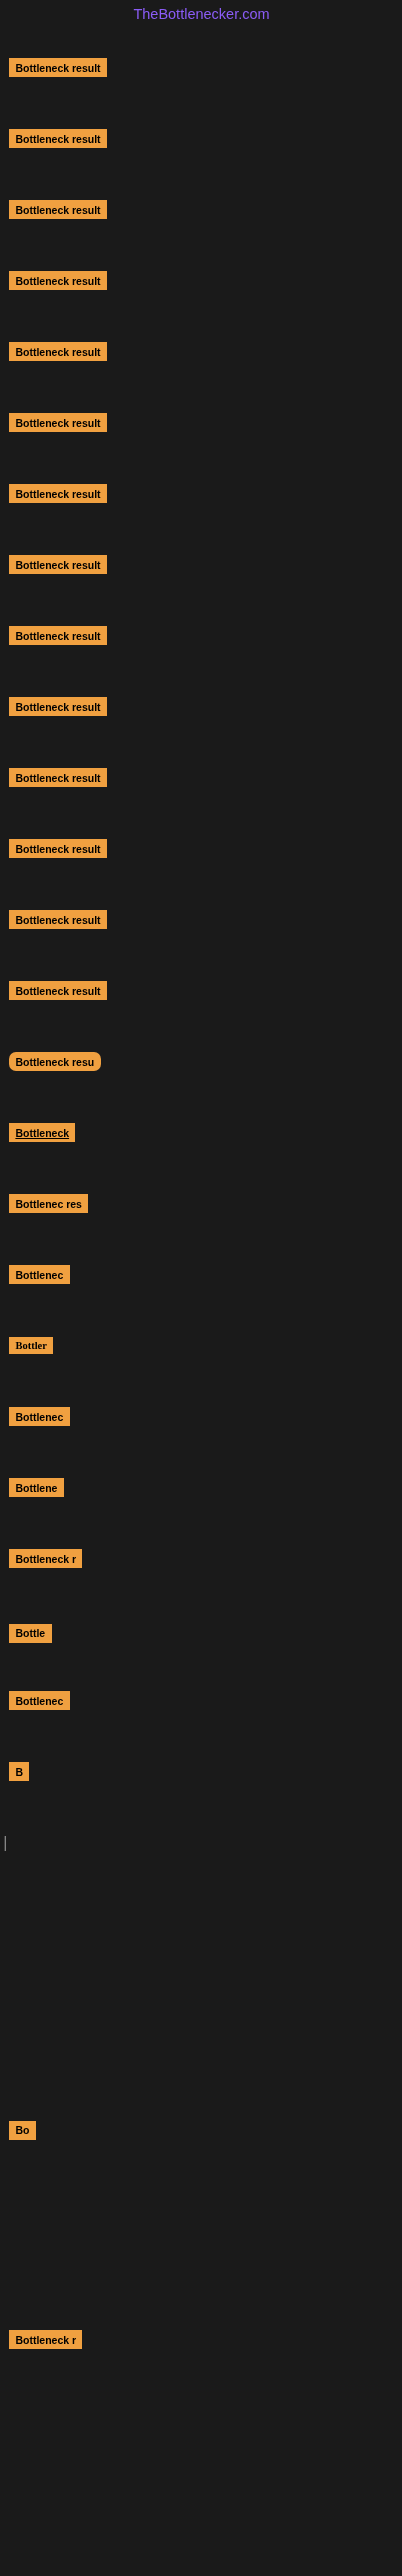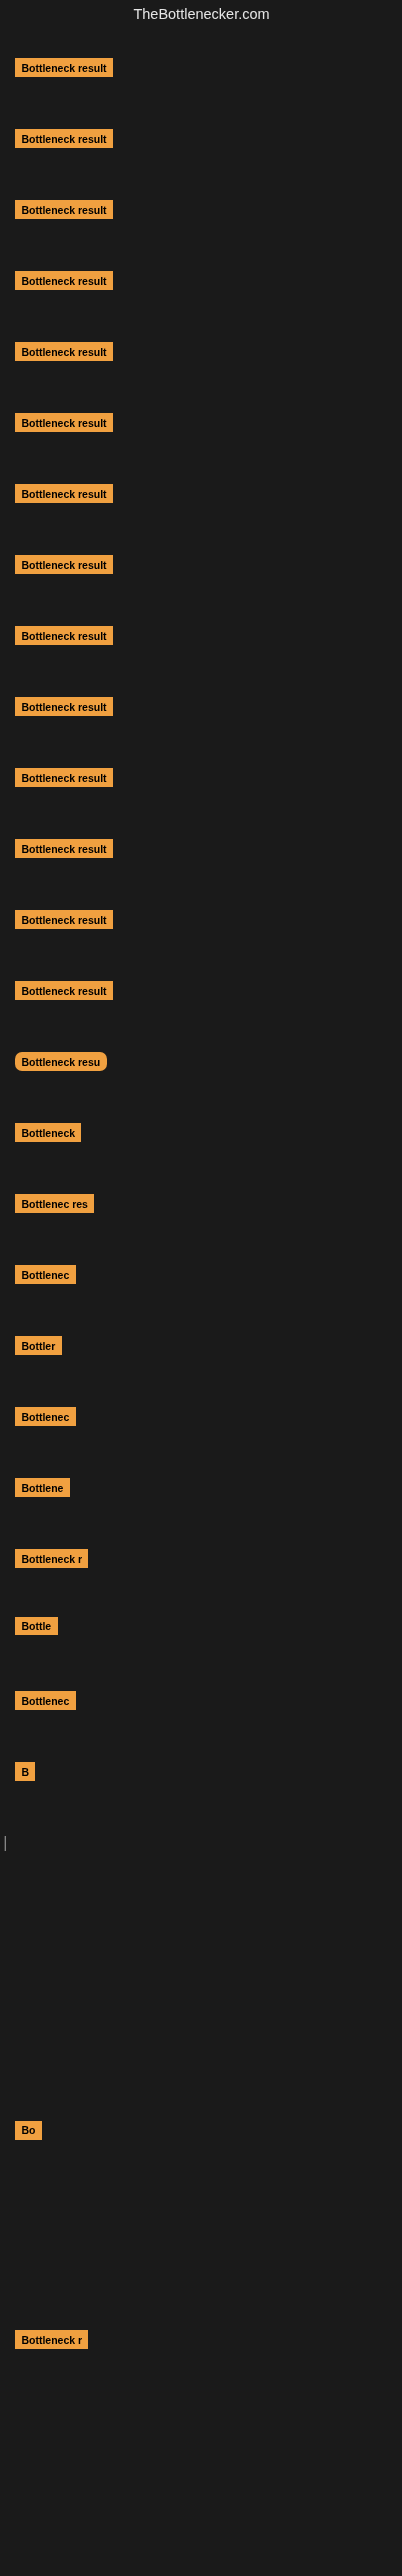--- a/index.html
+++ b/index.html
@@ -5,33 +5,33 @@
     * { margin: 0; padding: 0; box-sizing: border-box; }
     body {
       background-color: #1a1a1a;
       width: 403px;
       min-height: 2576px;
       font-family: Arial, sans-serif;
       position: relative;
     }
     .site-title {
       text-align: center;
-      color: #e5e5e5;
+      color: #8b5cf6;
       font-size: 14.5px;
       padding: 6.4px 0 9.7px 0;
       font-weight: normal;
     }
     .bottleneck-bar {
       display: inline-block;
       background-color: #f0a040;
       color: #000;
       font-size: 10.5px;
       font-weight: bold;
       padding: 3.2px 6.4px;
-      margin-left: 15px;
+      margin-left: 9px;
       white-space: nowrap;
       overflow: hidden;
     }
     .pipe-char {
       display: inline-block;
       color: #888;
       font-size: 16px;
       margin-left: 3.2px;
       line-height: 1;
     }
@@ -81,41 +81,41 @@
     <div style="padding-top: 22.5px; padding-bottom: 22.5px; min-height: 71px; display: flex; align-items: center;">
       <div class="bottleneck-bar" style="max-width: 144px;">Bottleneck result</div>
     </div>
     <div style="padding-top: 22.5px; padding-bottom: 22.5px; min-height: 71px; display: flex; align-items: center;">
       <div class="bottleneck-bar" style="max-width: 137px;">Bottleneck result</div>
     </div>
     <div style="padding-top: 22.5px; padding-bottom: 22.5px; min-height: 71px; display: flex; align-items: center;">
       <div class="bottleneck-bar" style="max-width: 127px; border-radius: 7px;">Bottleneck resu</div>
     </div>
     <div style="padding-top: 22.5px; padding-bottom: 22.5px; min-height: 71px; display: flex; align-items: center;">
-      <div class="bottleneck-bar" style="max-width: 89px;">Bottleneck</div>
+      <div class="bottleneck-bar" style="max-width: 89px; text-decoration: underline;">Bottleneck</div>
     </div>
     <div style="padding-top: 22.5px; padding-bottom: 22.5px; min-height: 71px; display: flex; align-items: center;">
       <div class="bottleneck-bar" style="max-width: 118px;">Bottlenec res</div>
     </div>
     <div style="padding-top: 22.5px; padding-bottom: 22.5px; min-height: 71px; display: flex; align-items: center;">
       <div class="bottleneck-bar" style="max-width: 79px;">Bottlenec</div>
     </div>
-    <div style="padding-top: 22.5px; padding-bottom: 22.5px; min-height: 71px; display: flex; align-items: center;">
+    <div style="padding-top: 22.5px; padding-bottom: 22.5px; min-height: 71px; display: flex; align-items: center; font-family: Liberation Serif, serif;">
       <div class="bottleneck-bar" style="max-width: 63px;">Bottler</div>
     </div>
     <div style="padding-top: 22.5px; padding-bottom: 22.5px; min-height: 71px; display: flex; align-items: center;">
       <div class="bottleneck-bar" style="max-width: 79px;">Bottlenec</div>
     </div>
     <div style="padding-top: 22.5px; padding-bottom: 22.5px; min-height: 71px; display: flex; align-items: center;">
       <div class="bottleneck-bar" style="max-width: 71px; text-align: right;">Bottlene</div>
     </div>
     <div style="padding-top: 22.5px; padding-bottom: 22.5px; min-height: 71px; display: flex; align-items: center;">
       <div class="bottleneck-bar" style="max-width: 103px;">Bottleneck r</div>
     </div>
-    <div style="padding-top: 22.5px; padding-bottom: 22.5px; min-height: 71px; display: flex; align-items: flex-start;">
+    <div style="padding-top: 22.5px; padding-bottom: 22.5px; min-height: 71px; display: flex; align-items: flex-end;">
       <div class="bottleneck-bar" style="max-width: 56px;">Bottle</div>
     </div>
     <div style="padding-top: 22.5px; padding-bottom: 22.5px; min-height: 71px; display: flex; align-items: center;">
       <div class="bottleneck-bar" style="max-width: 79px;">Bottlenec</div>
     </div>
     <div style="padding-top: 22.5px; padding-bottom: 22.5px; min-height: 71px; display: flex; align-items: center;">
       <div class="bottleneck-bar" style="max-width: 26px;">B</div>
     </div>
     <div style="padding-top: 22.5px; padding-bottom: 22.5px; min-height: 71px; display: flex; align-items: center;">
       <span class="pipe-char">|</span>

